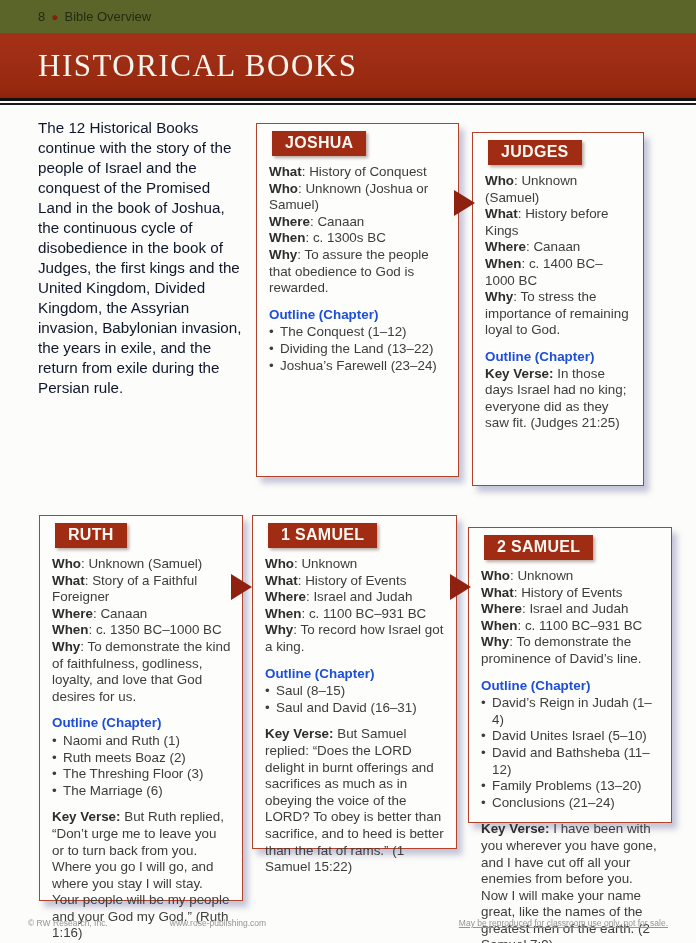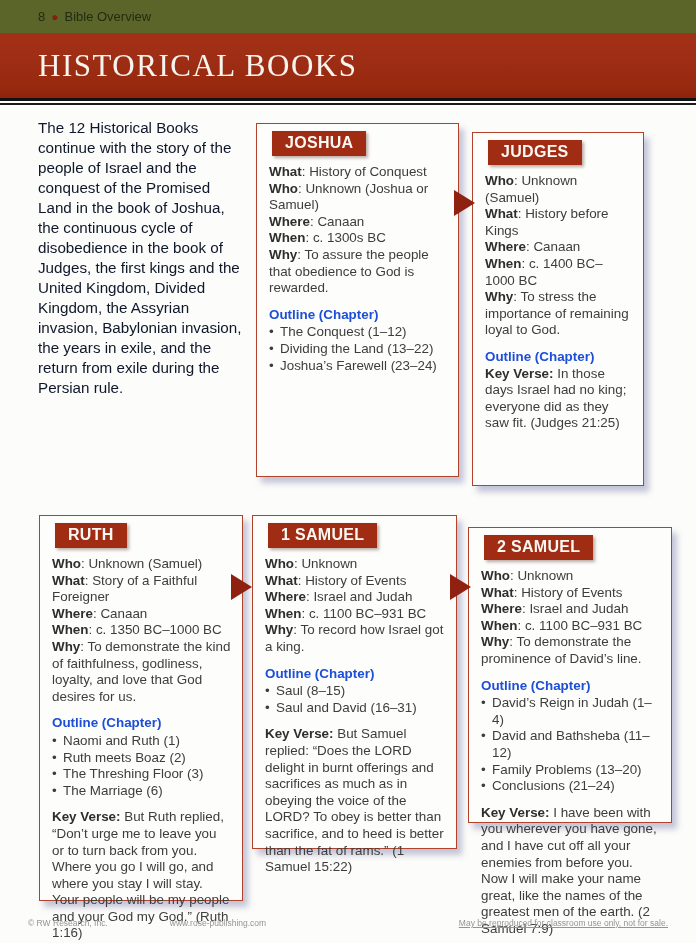--- a/index.html
+++ b/index.html
@@ -199,20 +199,21 @@
       <p class="facts">
             <span class="fact"><b>Who</b>: Unknown</span>
             <span class="fact"><b>What</b>: History of Events</span>
             <span class="fact"><b>Where</b>: Israel and Judah</span>
             <span class="fact"><b>When</b>: c. 1100 BC–931 BC</span>
             <span class="fact"><b>Why</b>: To demonstrate the prominence of David’s line.</span>
           </p>
       <p class="outline-head">Outline (Chapter)</p>
       <ul class="outline">
             <li>David’s Reign in Judah (1–4)</li>
+            <li>David Unites Israel (5–10)</li>
             <li>David and Bathsheba (11–12)</li>
             <li>Family Problems (13–20)</li>
             <li>Conclusions (21–24)</li>
           </ul>
       <p class="keyverse"><b>Key Verse: </b>I have been with you wherever you have gone, and I have cut off all your enemies from before you. Now I will make your name great, like the names of the greatest men of the earth. (2 Samuel 7:9)</p>
     </div>
   </section>
 </div>
 
   <div class="arrow arrow-0"></div>

